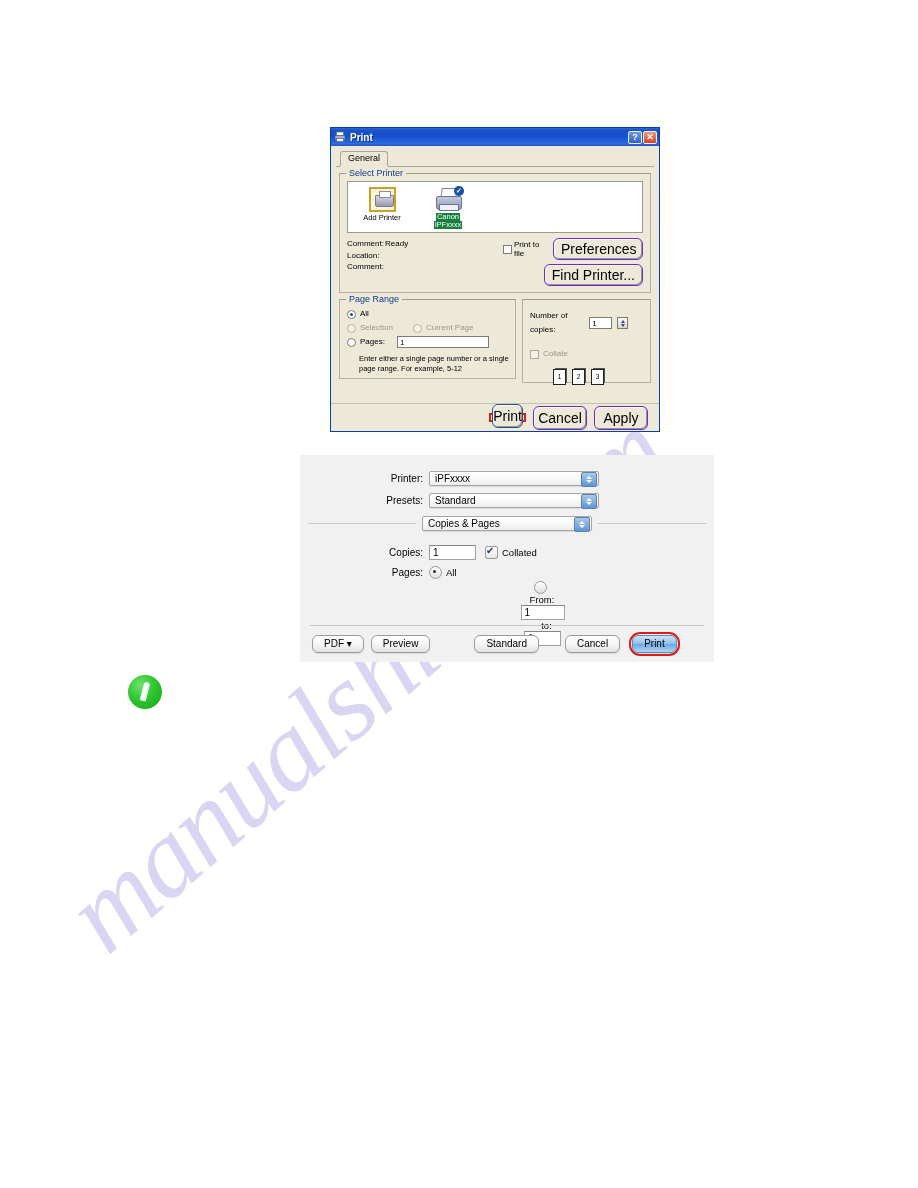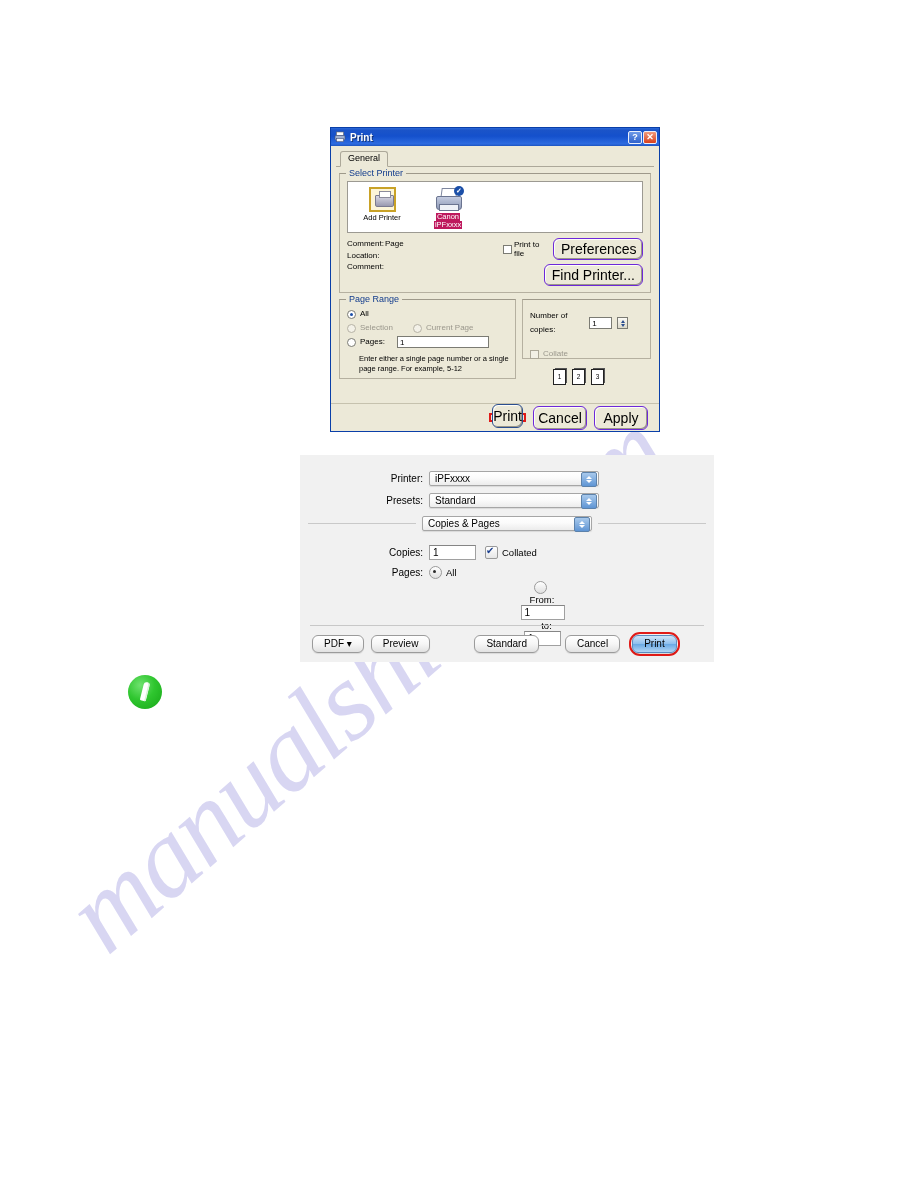--- a/index.html
+++ b/index.html
@@ -127,21 +127,21 @@
     box-sizing: border-box;
   }
   .printer-item {
     width: 52px;
     text-align: center;
     font-size: 7.5px;
     line-height: 8px;
   }
   .printer-item .pname { display: inline-block; padding: 0 1px; }
   .printer-item.selected .pname {
-    background: #be185d; color: #fff;
+    background: #15803d; color: #fff;
   }
 
   
   .icon-addprinter {
     width: 27px; height: 25px;
     margin: 0 auto 2px auto;
     position: relative;
     background: #fdf6d8;
     border: 2px solid #c9a227;
     box-sizing: border-box;
@@ -479,21 +479,21 @@
           <span class="pname">Canon</span><br>
           <span class="pname">iPFxxxx</span>
         </div>
 
       </div>
 
       <div class="status-rows">
         <div class="status-left">
           <div class="srow">
             <span class="slabel">Comment:</span>
-            <span>Page</span>
+            <span>Ready</span>
           </div>
           <div class="srow">
             <span class="slabel">Location:</span>
             <span></span>
           </div>
           <div class="srow">
             <span class="slabel">Comment:</span>
             <span></span>
           </div>
         </div>
@@ -533,21 +533,21 @@
           </div>
 
           <div class="hint">
             <div>Enter either a single page number or a single</div>
             <div>page range. For example, 5-12</div>
           </div>
         </div>
       </div>
 
       <div class="col-right">
-        <div class="group" style="margin:0;padding:9px 22px 6px 7px;height:60px;box-sizing:border-box;">
+        <div class="group" style="margin:0;padding:9px 22px 6px 7px;height:84px;box-sizing:border-box;">
 
           <div class="radio-row" style="gap:5px;">
             <span>Number of copies:</span>
             <span class="xp-input" style="width:26px;">1</span>
             <span class="spin">
                 <i class="up"></i>
                 <i class="dn"></i>
               </span>
           </div>
 

